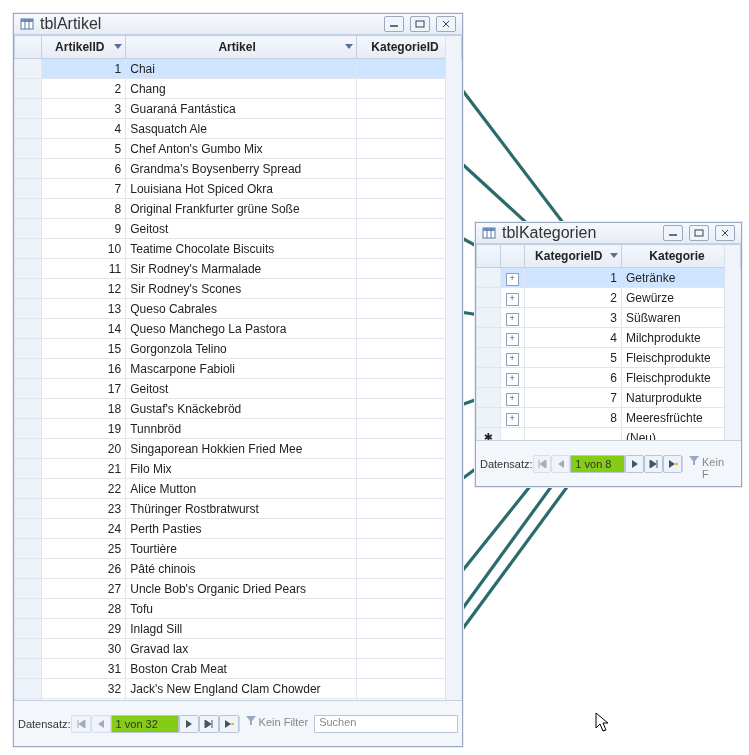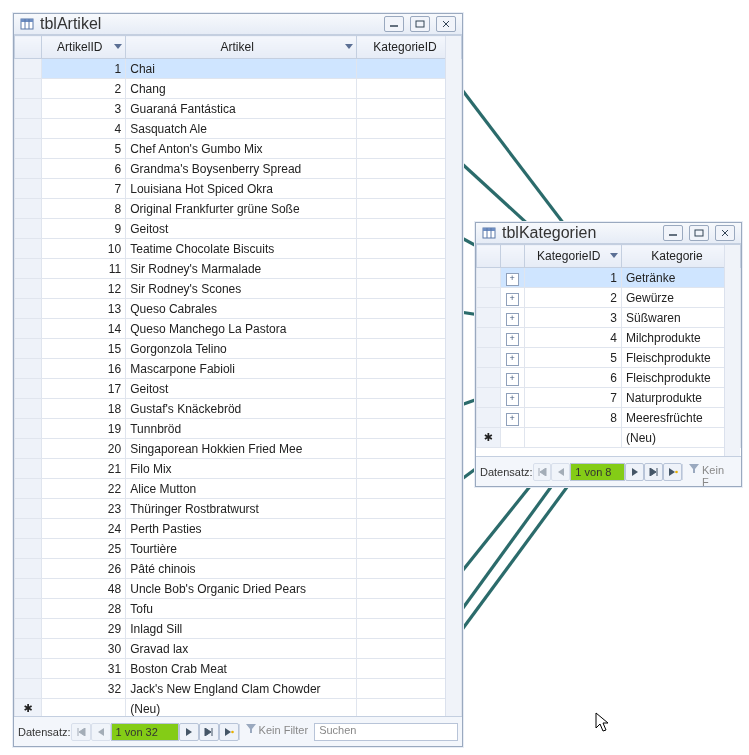--- a/index.html
+++ b/index.html
@@ -6,31 +6,31 @@
   .canvas{position:relative;width:749px;height:755px;background:#fff;overflow:hidden}
   svg.arrows{position:absolute;top:0;left:0;pointer-events:none}
   .win{position:absolute;border:1px solid #9aa9bf;background:#fff;box-shadow:0 0 0 1px #e8edf5}
   .titlebar{height:20px;background:linear-gradient(#f7f9fc,#e6ecf6);border-bottom:1px solid #c4cfe0;display:flex;align-items:center;padding:0 6px;gap:6px}
   .ticon{width:14px;height:14px;display:inline-block}
   .ttext{flex:1;font-size:16px;color:#333}
   .tbtn{width:18px;height:14px;border:1px solid #9aa9bf;background:#f1f4fa;border-radius:2px;display:flex;align-items:center;justify-content:center;cursor:pointer}
   .tbtn svg{display:block}
   .winbody{position:absolute;top:21px;left:0;right:0;bottom:22px;overflow:auto;background:#fff}
   .grid{border-collapse:collapse;width:100%;table-layout:fixed}
-  .grid th{background:linear-gradient(#f4f7fc,#e6ecf6);border:1px solid #c4cfe0;font-weight:normal;padding:0;height:22px;position:relative}
+  .grid th{background:linear-gradient(#f4f7fc,#e6ecf6);border:1px solid #c4cfe0;font-weight:bold;padding:0;height:22px;position:relative}
   .grid th .hwrap{display:flex;align-items:center;justify-content:center;height:100%;padding:0 14px 0 6px;position:relative}
   .grid th .drop{position:absolute;right:2px;top:50%;transform:translateY(-50%);width:10px;height:10px;display:flex;align-items:center;justify-content:center}
   .grid td{border:1px solid #e0e5ee;height:19px;padding:0 4px;overflow:hidden;white-space:nowrap;text-overflow:ellipsis}
   .grid td.num{text-align:right}
   .rowh{width:26px;min-width:26px;background:#eef2f9;border-right:1px solid #c4cfe0;text-align:center;padding:0}
   .exp{width:22px;background:#fff;text-align:center;padding:0}
   .expbtn{display:inline-block;width:11px;height:11px;border:1px solid #8fa0ba;background:#fff;line-height:9px;font-size:9px;text-align:center;color:#42597c;cursor:pointer}
   .selrow td{background:#cfe5ff !important}
   .selrow td.rowh{background:#eef2f9 !important}
-  .footer{position:absolute;left:0;right:0;bottom:0;height:21px;border-top:1px solid #c4cfe0;background:#f3f6fb;display:flex;align-items:center;padding:4px 4px;gap:0;font-size:11px;color:#333}
+  .footer{position:absolute;left:0;right:0;bottom:0;height:21px;border-top:1px solid #c4cfe0;background:#f3f6fb;display:flex;align-items:center;padding:12px 4px;gap:0;font-size:11px;color:#333}
   .fbtn{width:18px;height:16px;border:1px solid #b8c4d8;background:#eef2f9;border-radius:2px;display:flex;align-items:center;justify-content:center;cursor:pointer}
   .fbtn.dis{opacity:.45;cursor:default}
   .recbox{width:58px;height:16px;border:1px solid #b8c4d8;background:#84cc16;padding:0 4px;line-height:16px}
   .flt{display:flex;align-items:flex-start;gap:3px;padding:0 6px;border-left:1px solid #d0d8e6;height:16px;color:#888}
   .srch{flex:1;min-width:30px;border:1px solid #b8c4d8;background:#fff;height:16px;padding:0 4px;color:#888}
   .vscroll{position:absolute;top:22px;right:1px;bottom:22px;width:15px;background:#f0f3f9;border-left:1px solid #dbe1ed}
   .cursor{position:absolute;width:16px;height:22px;left:595px;top:712px;pointer-events:none}
 </style>
 </head>
 <body>
@@ -278,21 +278,21 @@
               <td class="num">6</td>
             </tr>
             <tr>
               <td class="rowh"></td>
               <td class="num">26</td>
               <td>Pâté chinois</td>
               <td class="num">6</td>
             </tr>
             <tr>
               <td class="rowh"></td>
-              <td class="num">48</td>
+              <td class="num">27</td>
               <td>Uncle Bob's Organic Dried Pears</td>
               <td class="num">7</td>
             </tr>
             <tr>
               <td class="rowh"></td>
               <td class="num">28</td>
               <td>Tofu</td>
               <td class="num">7</td>
             </tr>
             <tr>

